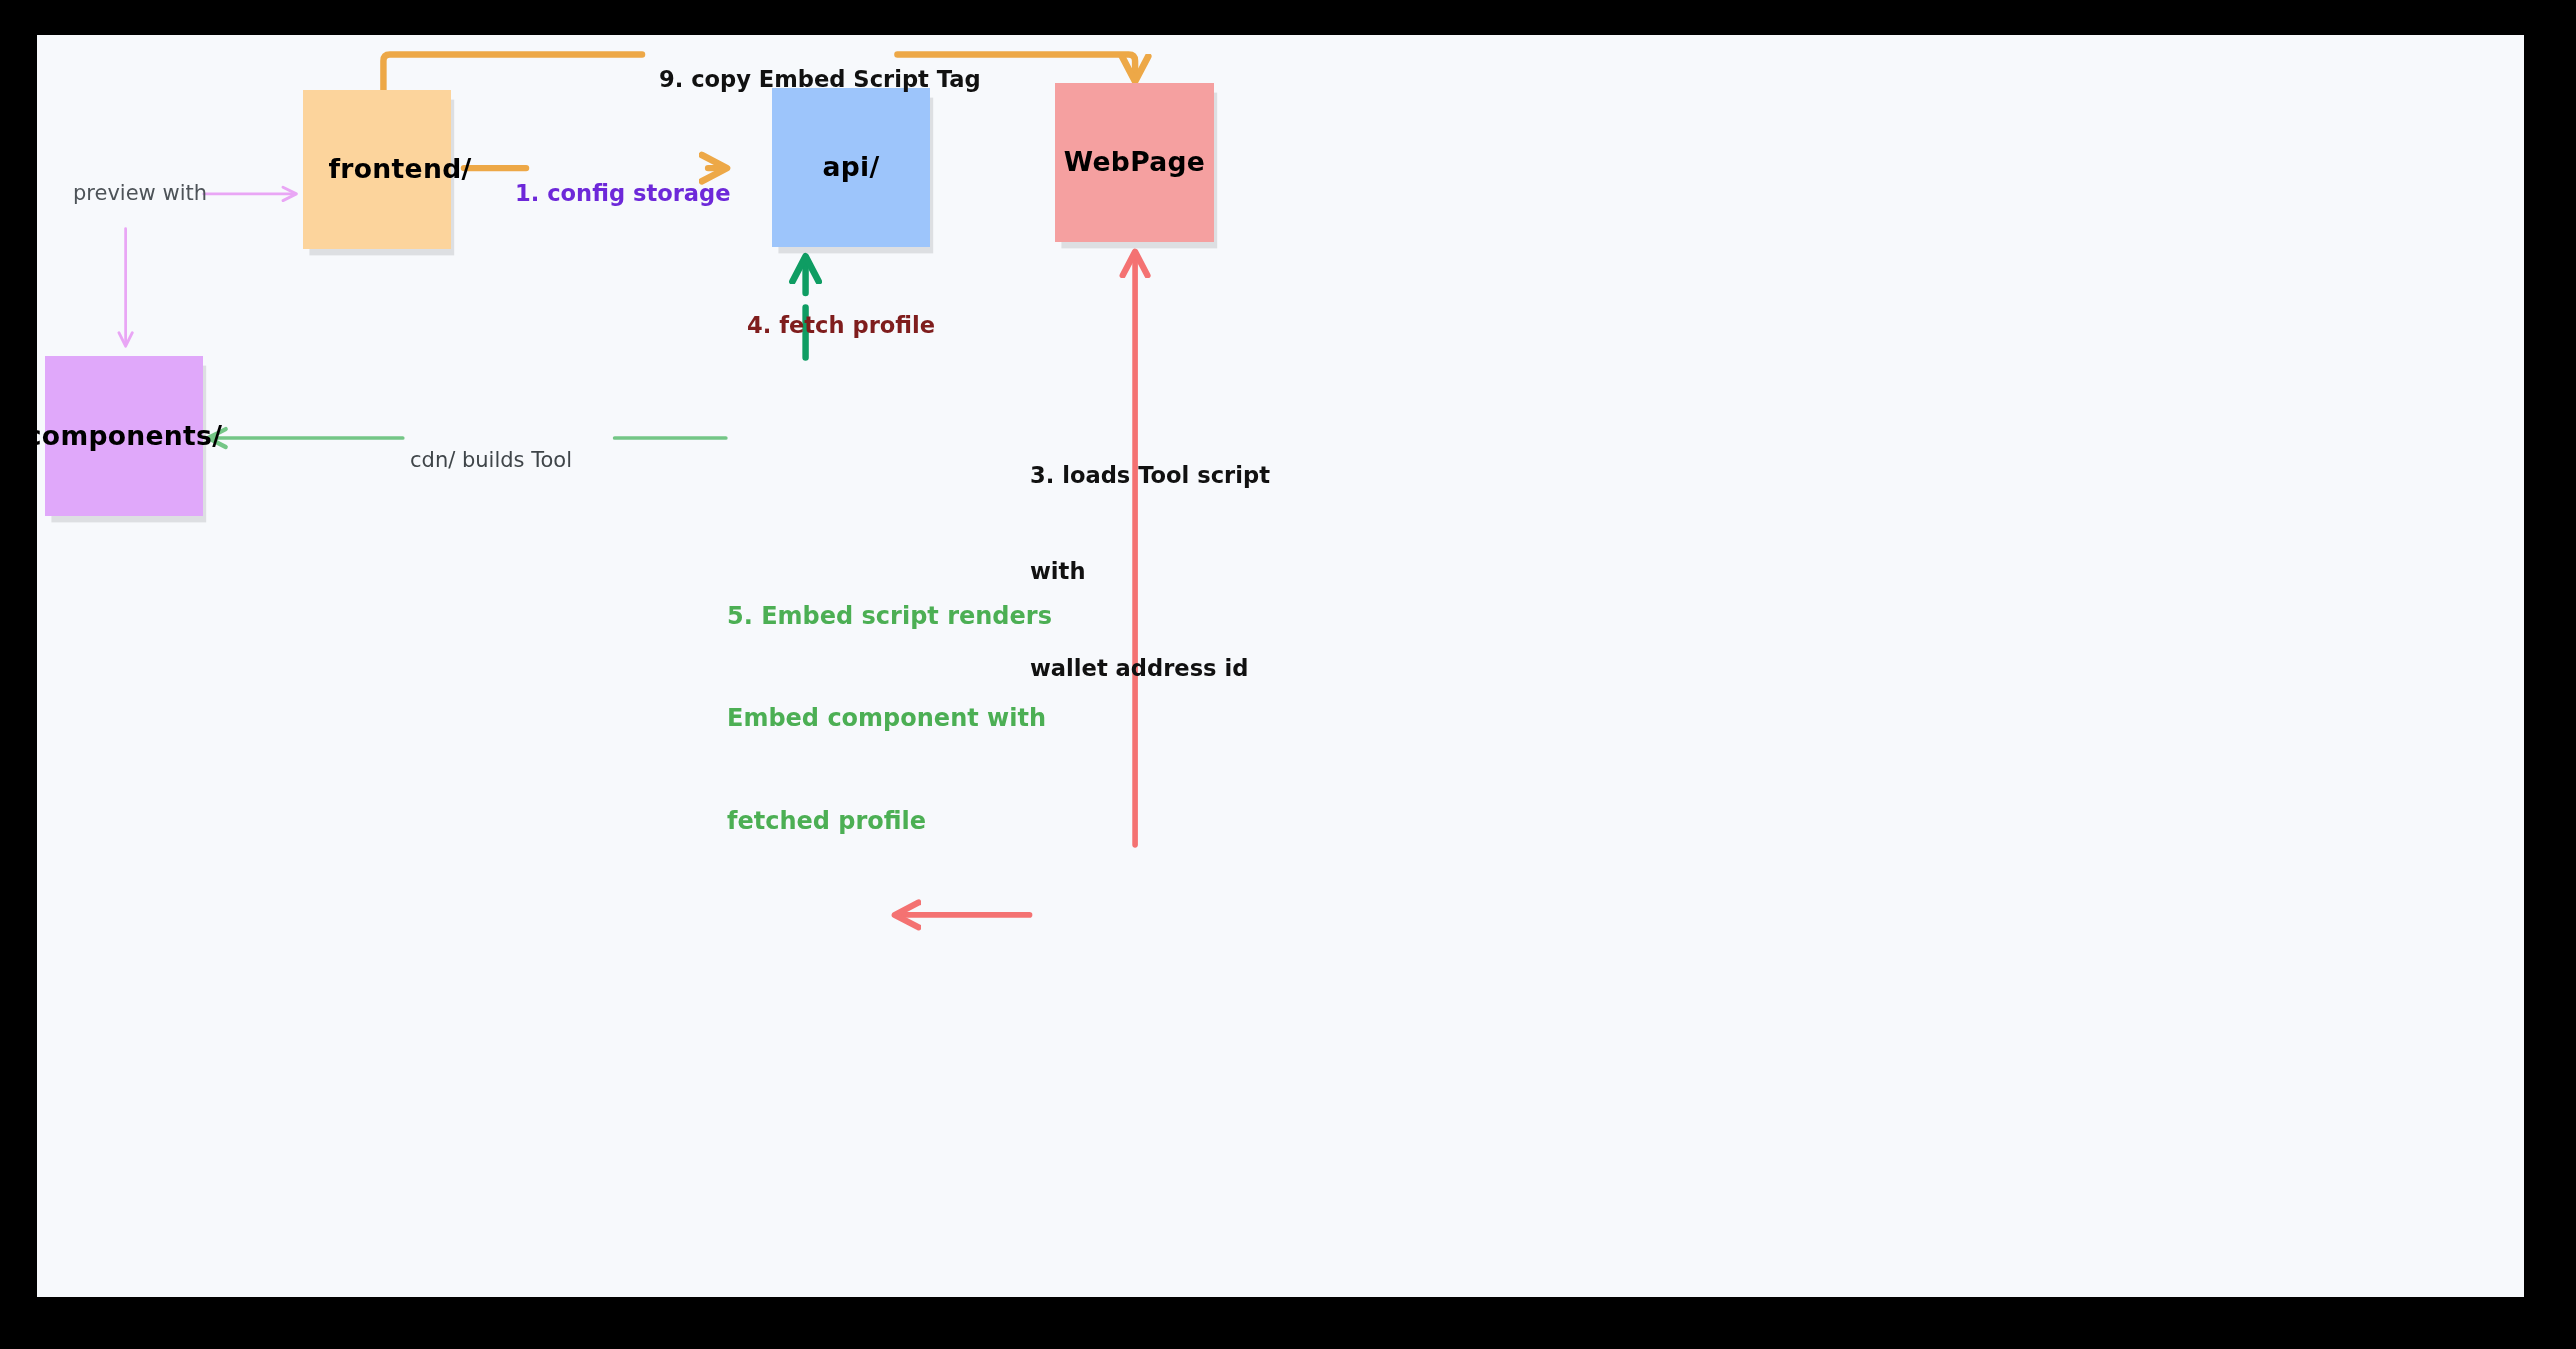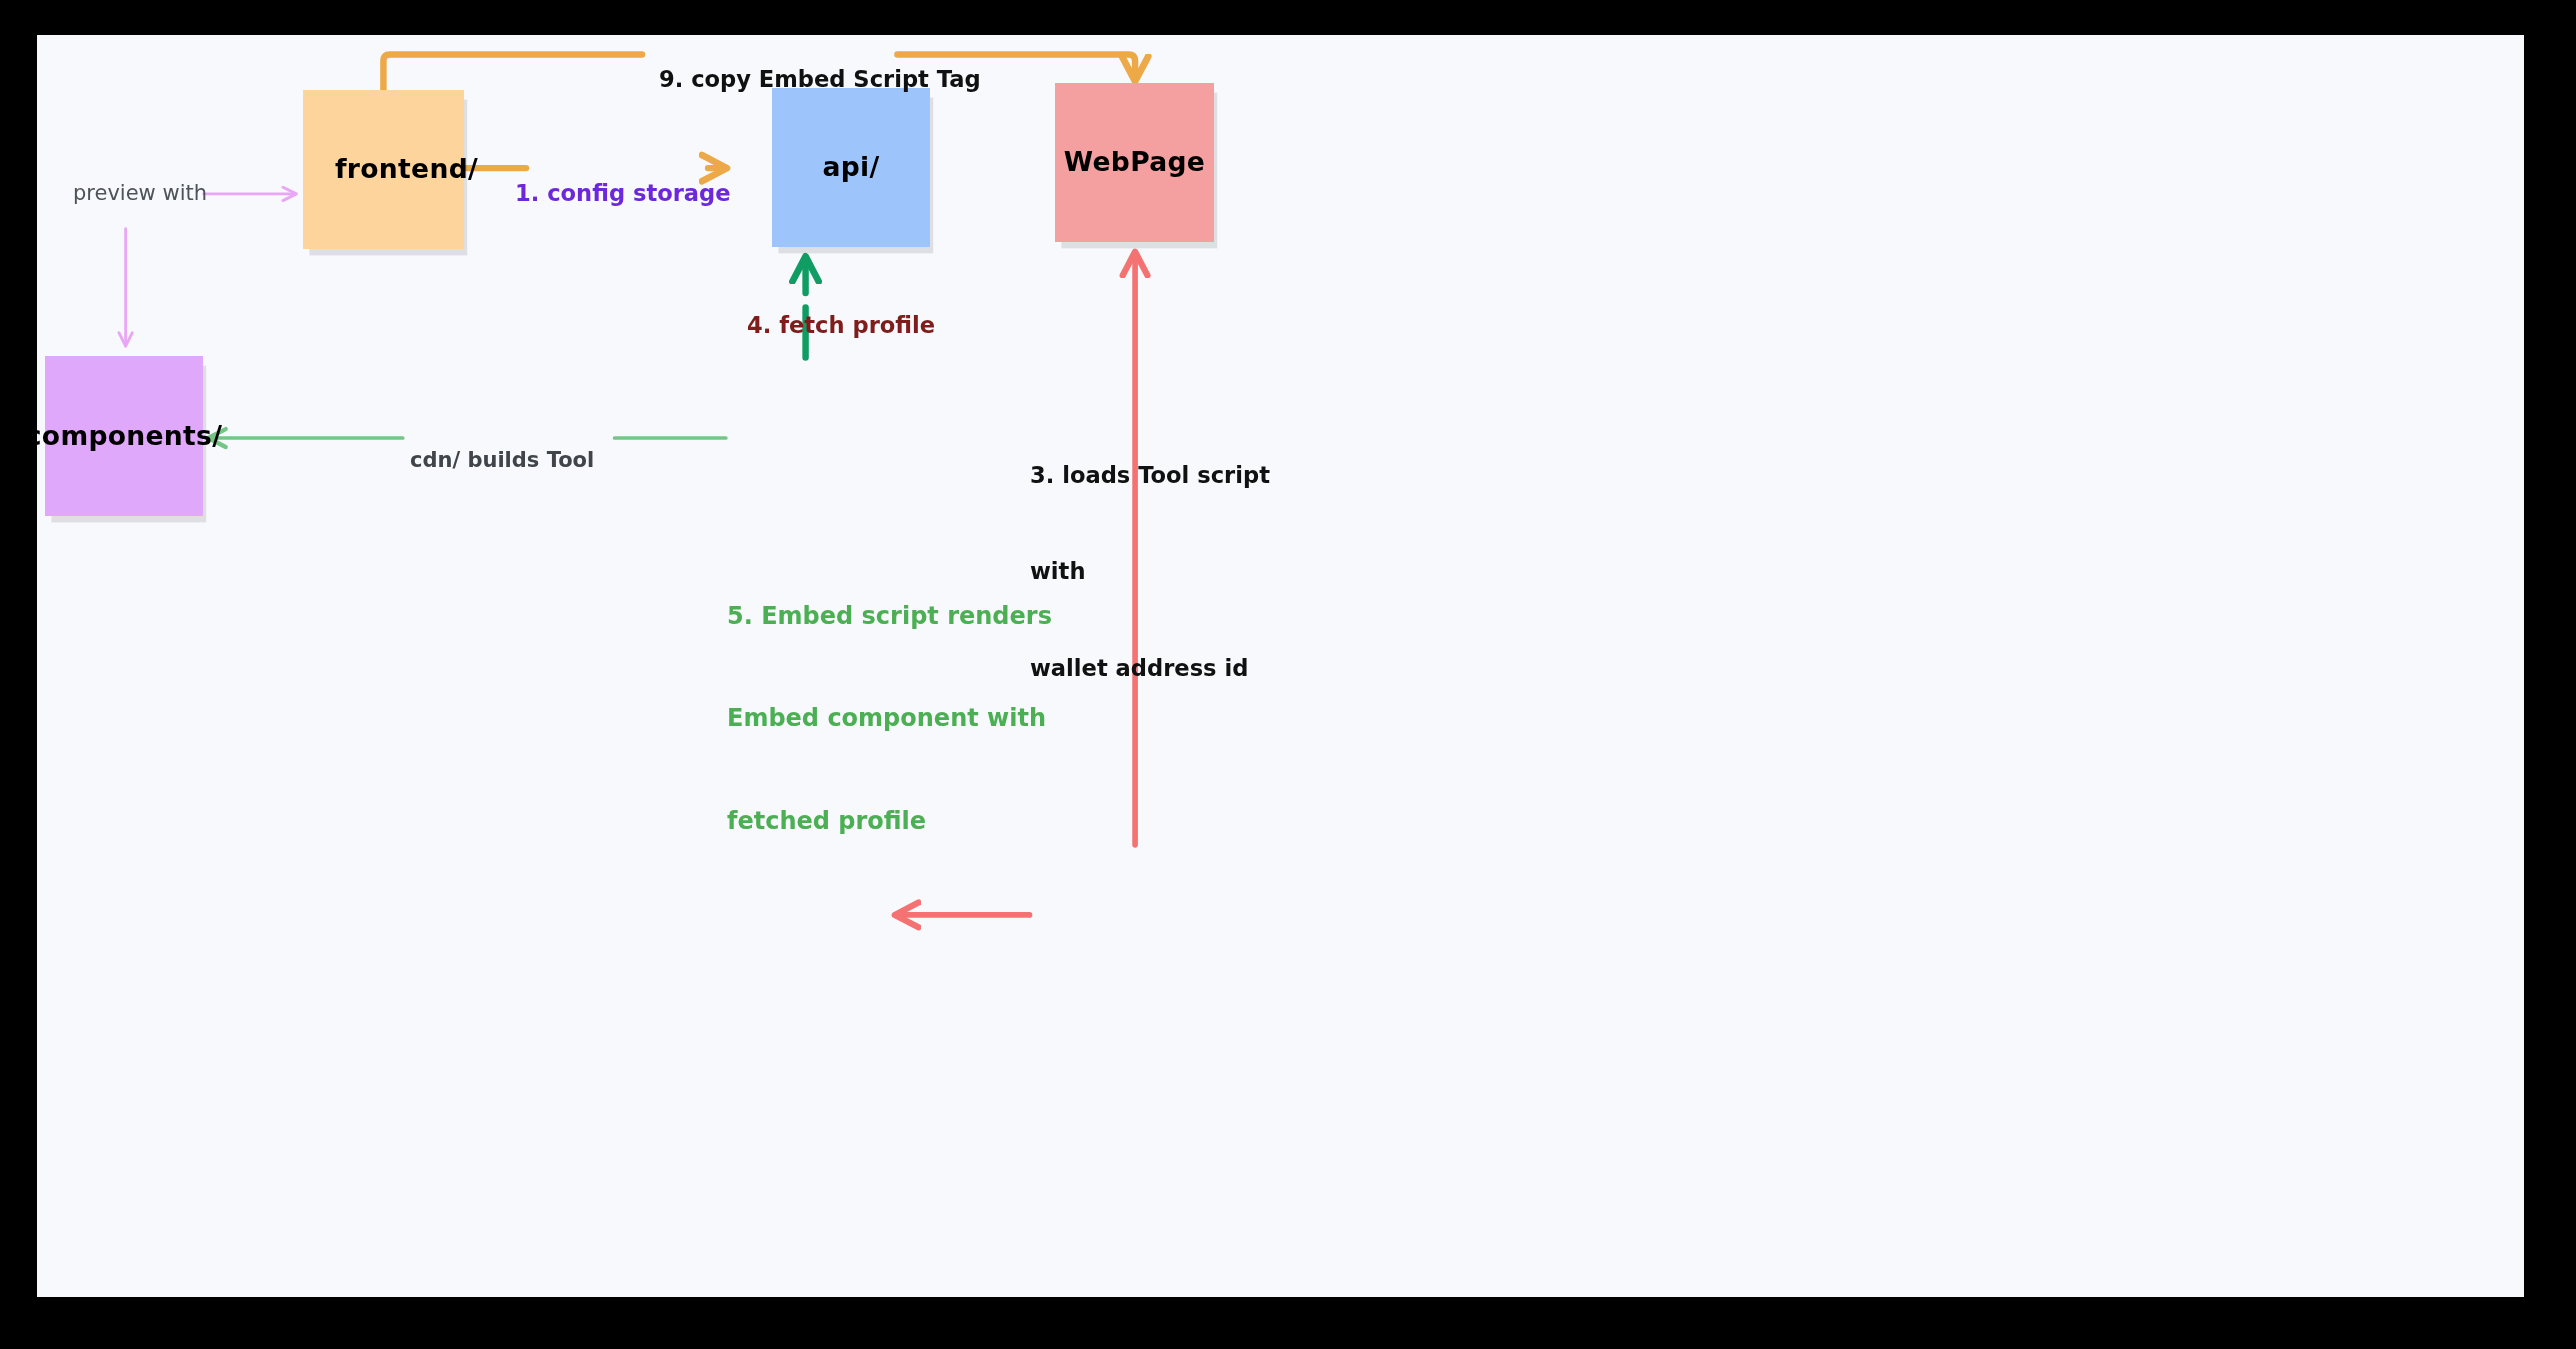--- a/index.html
+++ b/index.html
@@ -51,21 +51,21 @@
     font-weight: bold;
     letter-spacing: 0.3px;
     line-height: 1.22;
     box-shadow: 4.8px 8px 0 -1.6px rgba(0,0,0,0.10);
     z-index: 4;
   }
   .node .node-label { display: block; }
 
   #node-frontend {
     left: 266px;  top: 55px;
-    width: 161px; height: 159px;
+    width: 148px; height: 159px;
     background: #FCD49C;
     font-size: 26.6px;
     padding-left: 46px;
   }
   #node-api {
     left: 691px;  top: 53px;
     width: 158px; height: 159px;
     background: #9DC5FB;
     font-size: 26.6px;
     margin-left: 44px;
@@ -115,21 +115,21 @@
   }
   #label-preview-tool {
     left: 36px; top: 145px;
     font-size: 21px;
     font-weight: normal;
     color: #4D5358;
   }
   #label-cdn-builds {
     left: 373px; top: 412px;
     font-size: 21px;
-    font-weight: bold;
+    font-weight: normal;
     color: #3F4549;
   }
   #label-loads-tool {
     left: 993px; top: 360px;
     font-size: 22.6px;
     color: #111111;
     line-height: 1.42;
   }
   #label-embed-renders {
     left: 690px; top: 496px;

